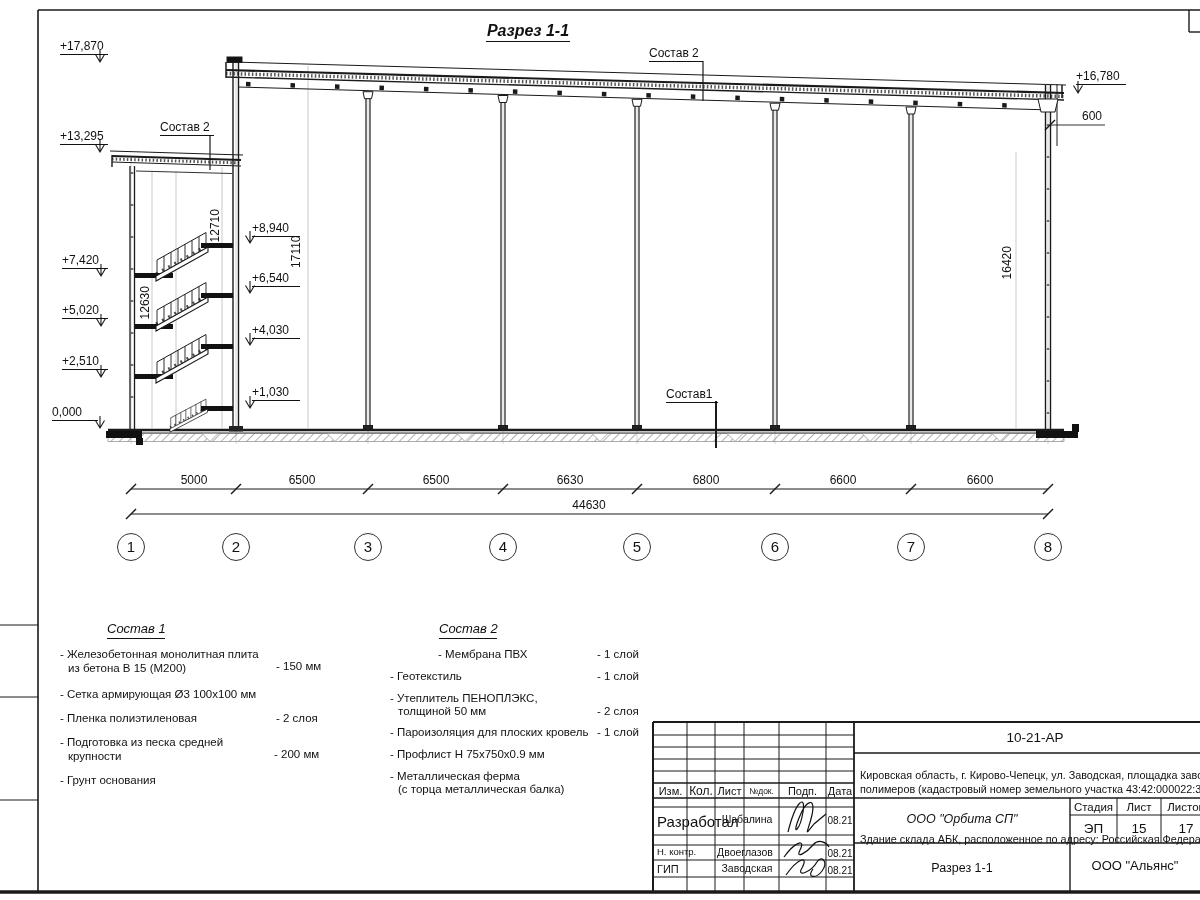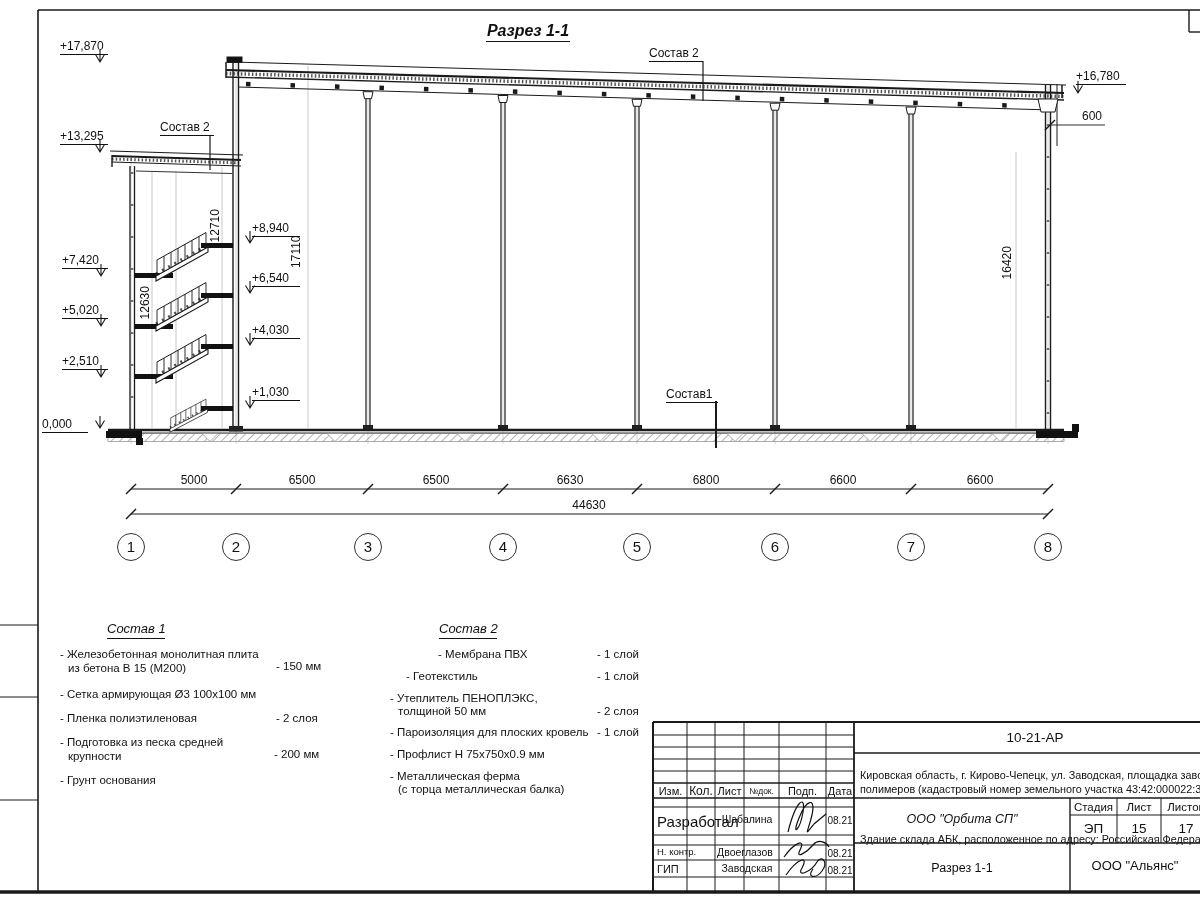--- a/index.html
+++ b/index.html
@@ -249,21 +249,21 @@
 <div class="t it u ctr" style="left:486px;top:22px;width:84px;font-size:16px;font-weight:600;">Разрез 1-1</div>
 <div class="t u f12" style="left:649px;top:47px;width:54px;">Состав 2</div>
 <div class="t u f12" style="left:160px;top:121px;width:54px;">Состав 2</div>
 <div class="t u f12" style="left:666px;top:388px;width:52px;">Состав1</div>
 
 <div class="t u f12" style="left:60px;top:40px;width:48px;">+17,870</div>
 <div class="t u f12" style="left:60px;top:130px;width:48px;">+13,295</div>
 <div class="t u f12" style="left:62px;top:254px;width:46px;">+7,420</div>
 <div class="t u f12" style="left:62px;top:304px;width:46px;">+5,020</div>
 <div class="t u f12" style="left:62px;top:355px;width:46px;">+2,510</div>
-<div class="t u f12" style="left:42px;top:406px;width:46px;margin-top:12px;">0,000</div>
+<div class="t u f12" style="left:52px;top:406px;width:46px;">0,000</div>
 
 <div class="t u f12" style="left:252px;top:222px;width:48px;">+8,940</div>
 <div class="t u f12" style="left:252px;top:272px;width:48px;">+6,540</div>
 <div class="t u f12" style="left:252px;top:324px;width:48px;">+4,030</div>
 <div class="t u f12" style="left:252px;top:386px;width:48px;">+1,030</div>
 
 <div class="t u f12" style="left:1076px;top:70px;width:50px;">+16,780</div>
 <div class="t f12" style="left:1082px;top:110px;">600</div>
 
 <div class="t rot ctr f12" style="left:194px;top:219px;width:44px;">12710</div>
@@ -297,21 +297,21 @@
 <div class="t f11" style="left:60px;top:712px;">- Пленка полиэтиленовая</div>
 <div class="t f11" style="left:276px;top:712px;">-  2 слоя</div>
 <div class="t f11" style="left:60px;top:736px;">- Подготовка из песка средней</div>
 <div class="t f11" style="left:68px;top:750px;">крупности</div>
 <div class="t f11" style="left:274px;top:748px;">- 200 мм</div>
 <div class="t f11" style="left:60px;top:774px;">- Грунт основания</div>
 
 <div class="t it u ctr" style="left:439px;top:622px;width:58px;font-size:13px;">Состав 2</div>
 <div class="t f11" style="left:390px;top:648px;margin-left:48px;">- Мембрана ПВХ</div>
 <div class="t f11" style="left:597px;top:648px;">- 1 слой</div>
-<div class="t f11" style="left:406px;top:670px;text-align:right;">- Геотекстиль</div>
+<div class="t f11" style="left:390px;top:670px;text-align:right;">- Геотекстиль</div>
 <div class="t f11" style="left:597px;top:670px;">- 1 слой</div>
 <div class="t f11" style="left:390px;top:692px;">- Утеплитель ПЕНОПЛЭКС,</div>
 <div class="t f11" style="left:398px;top:705px;">толщиной 50 мм</div>
 <div class="t f11" style="left:597px;top:705px;">- 2 слоя</div>
 <div class="t f11" style="left:390px;top:726px;">- Пароизоляция для плоских кровель</div>
 <div class="t f11" style="left:597px;top:726px;">- 1 слой</div>
 <div class="t f11" style="left:390px;top:748px;">- Профлист Н 75х750х0.9 мм</div>
 <div class="t f11" style="left:390px;top:770px;">- Металлическая ферма</div>
 <div class="t f11" style="left:398px;top:783px;">(с торца металлическая балка)</div>
 

